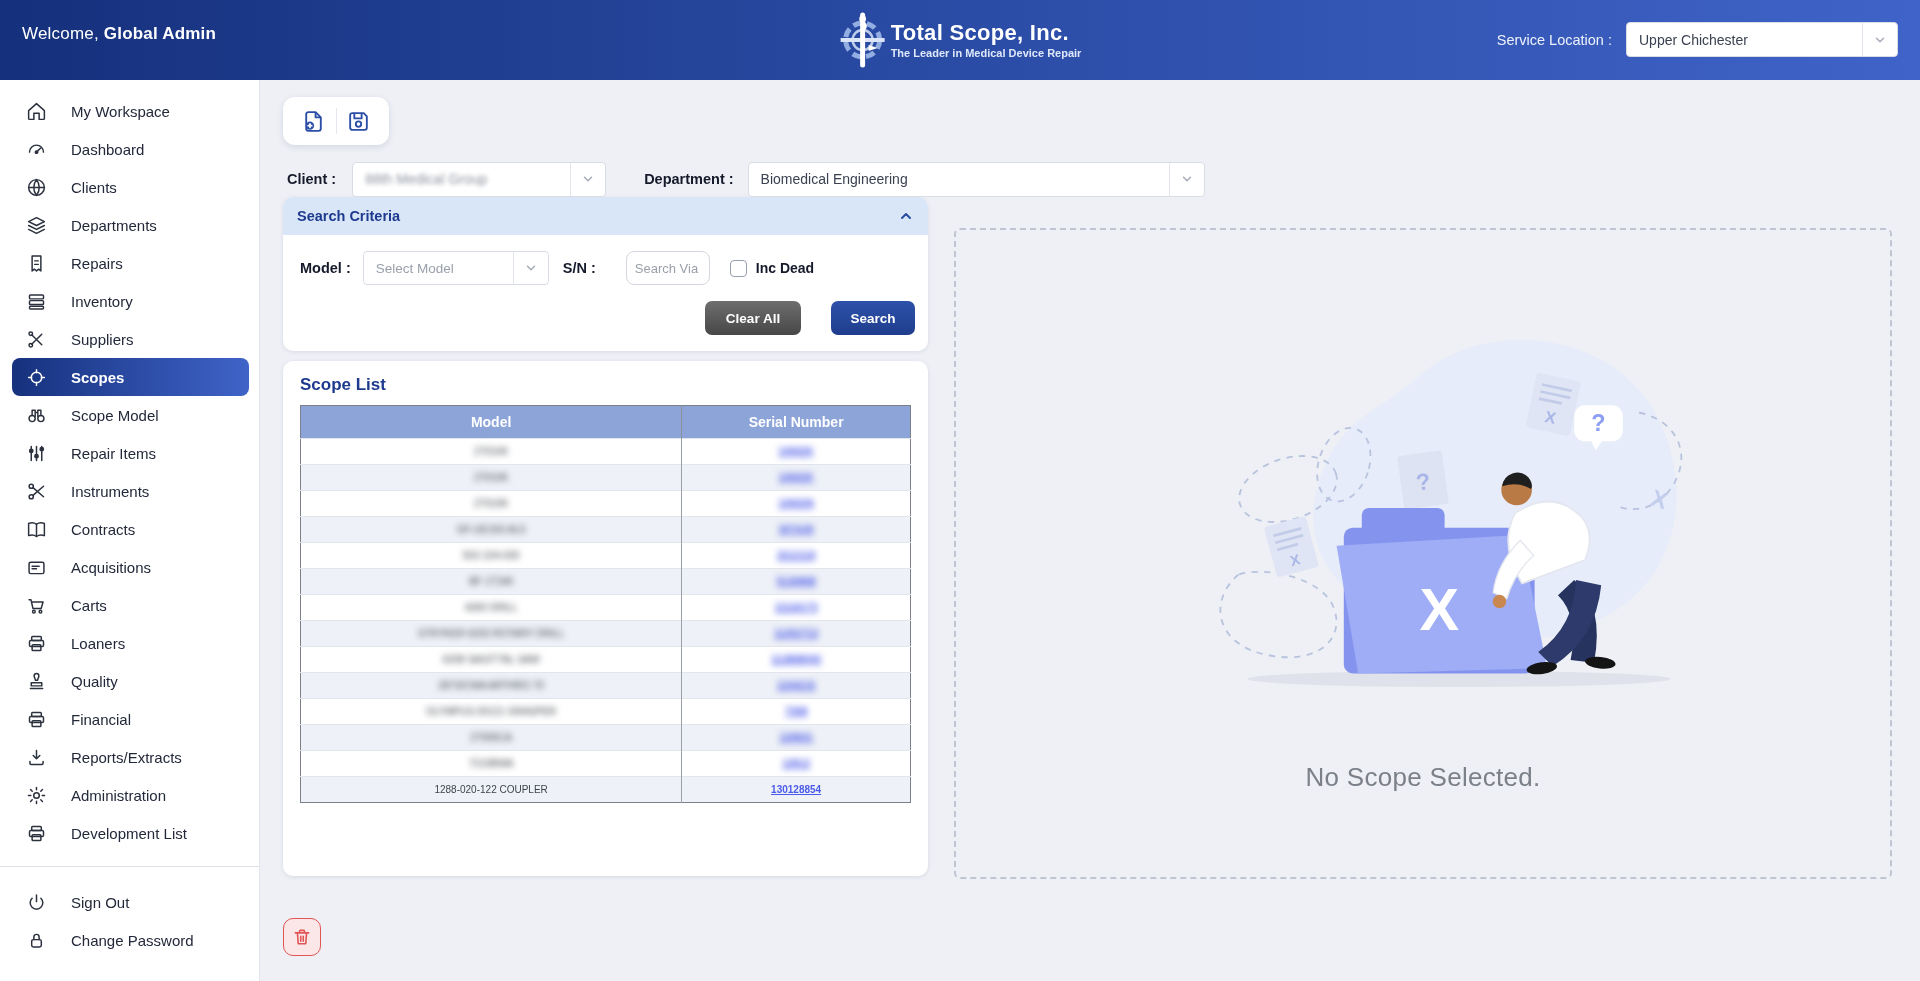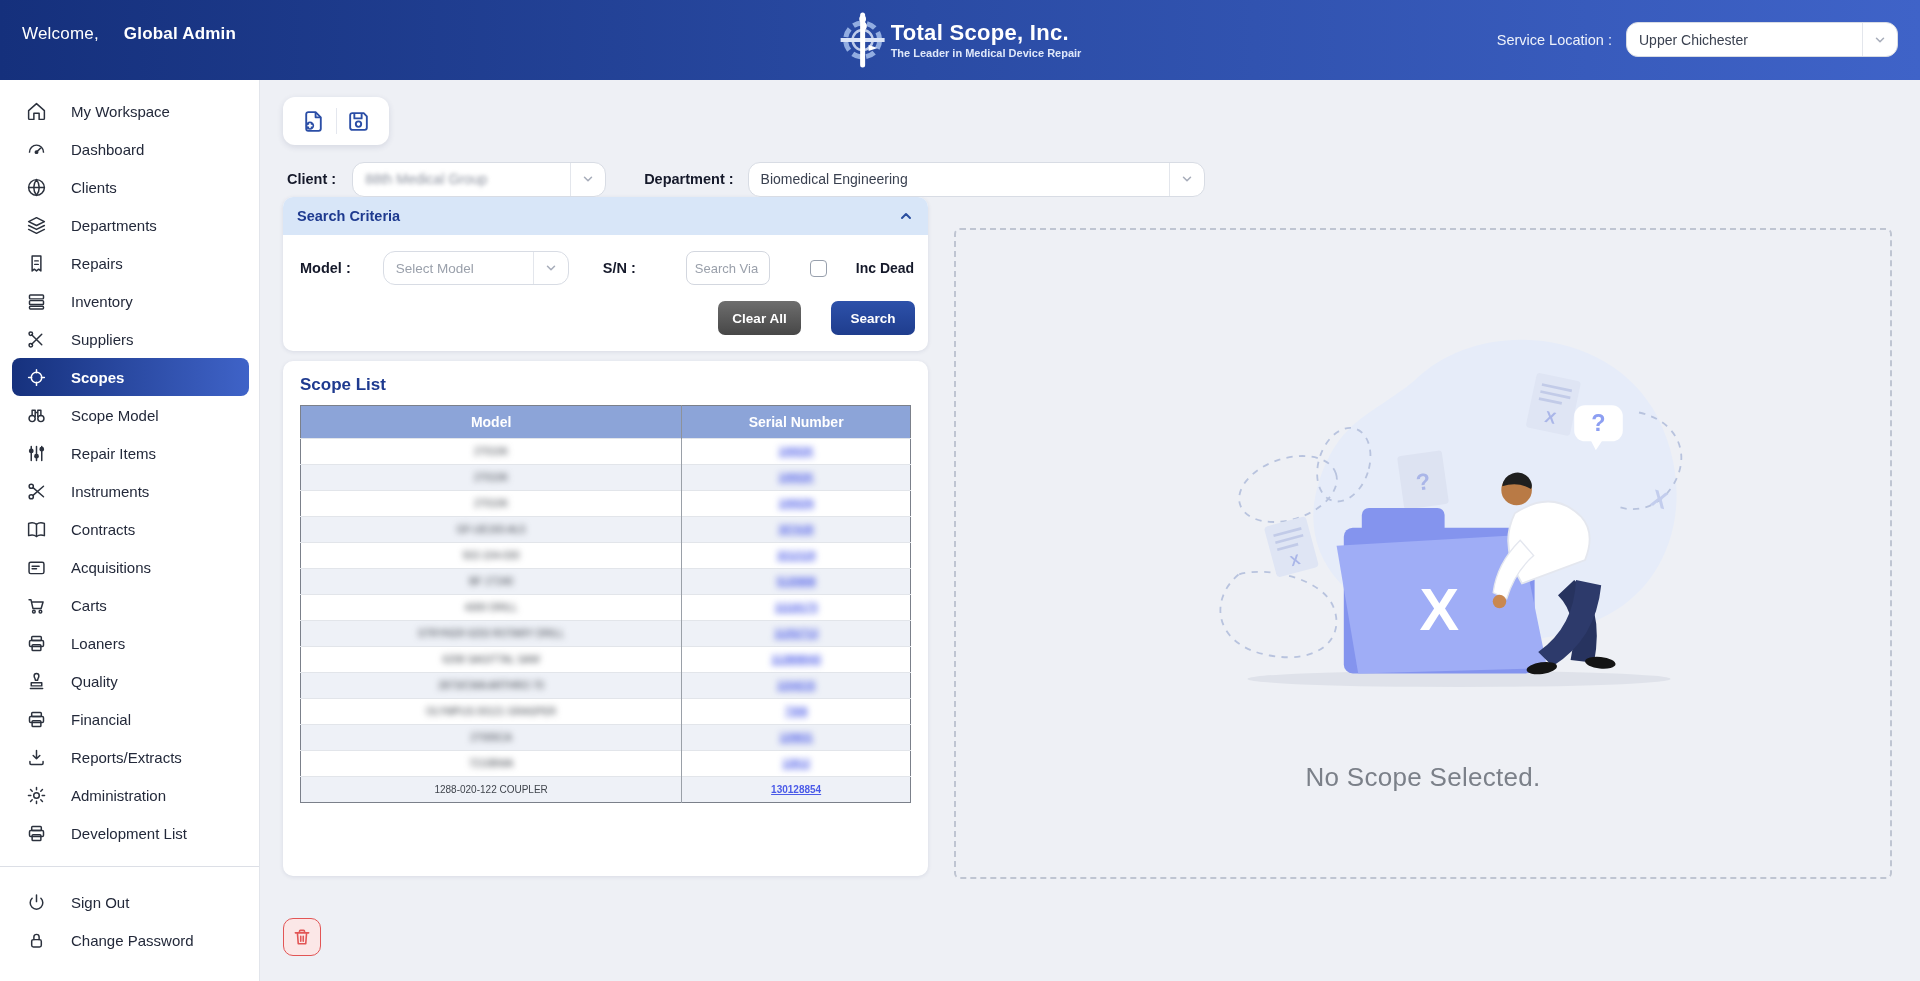--- a/index.html
+++ b/index.html
@@ -6,29 +6,29 @@
   html,body { width:1920px; height:981px; overflow:hidden; }
   body { font-family:"Liberation Sans", sans-serif; background:#eef0f5; color:#1f2430; }
 
   
   .app-header{
     position:absolute; top:0; left:0; width:1920px; height:80px;
     background:linear-gradient(90deg,#15307c 0%,#2a4ba4 48%,#3f63c8 100%);
     display:flex; align-items:center; color:#fff;
   }
   .welcome{ position:absolute; left:22px; top:24px; font-size:17px; letter-spacing:.2px; }
-  .welcome b{ font-weight:700;margin-left:20px; }
+  .welcome b{ font-weight:700; }
   .brand{ position:absolute; left:50%; transform:translateX(-50%); display:flex; align-items:center; }
   .brand-logo{ width:52px; height:56px; }
   .brand-name{ font-size:22px; font-weight:800; letter-spacing:.3px; line-height:1.05; }
   .brand-tagline{ font-size:11px; font-weight:700; color:#dfe8fa; margin-top:3px; }
   .service{ position:absolute; right:22px; top:22px; display:flex; align-items:center; gap:14px; }
   .service-label{ font-size:14.5px; color:#eef2fb; }
   .select-box{
-    background:#fff; border:1px solid #d8dce4; border-radius:12px; height:35px;
+    background:#fff; border:1px solid #d8dce4; border-radius:4px; height:35px;
     display:flex; align-items:center; justify-content:space-between;
     color:#3a4150; font-size:14px; padding-left:12px; cursor:pointer;
   }
   .service .select-box{ width:272px; }
   .select-caret{ display:flex; align-items:center; height:100%; padding:0 10px; border-left:1px solid #e3e6ec; color:#a7adba; }
   .select-caret svg{ width:14px; height:14px; }
 
   
   .sidebar{
     position:absolute; top:80px; left:0; width:260px; height:901px;
@@ -75,34 +75,34 @@
     box-shadow:0 1px 4px rgba(30,40,90,.10); overflow:hidden;
   }
   .search-head{
     height:38px; background:#d8e6f8; display:flex; align-items:center; justify-content:space-between;
     padding:0 14px; cursor:pointer;
   }
   .search-title{ font-size:14.5px; font-weight:700; color:#1e3a8f; }
   .chevron-up{ color:#2a4fa0; display:flex; }
   .chevron-up svg{ width:16px; height:16px; }
   .search-body{ padding:16px 13px 16px 17px; }
-  .search-fields{ display:flex; align-items:center;gap:20px; }
+  .search-fields{ display:flex; align-items:center; }
   .model-select{ width:186px; height:34px; margin-left:12px; font-size:13.5px; }
   .model-select .ph{ color:#9aa0ab; }
   .sn-label{ margin-left:14px; }
   .sn-input{
     width:84px; height:34px; margin-left:30px; border:1px solid #d3d7df; border-radius:8px;
     font-size:13px; padding:0 8px; color:#3a4150; font-family:"Liberation Sans",sans-serif;
   }
   .sn-input::placeholder{ color:#9aa0ab; }
   .checkbox{ width:17px; height:17px; border:1.6px solid #98a0ad; border-radius:4px; background:#fff; margin-left:20px; cursor:pointer; flex:0 0 auto; }
   .checkbox-label{ margin-left:9px; font-size:14px; font-weight:600; color:#15192a; }
   .search-actions{ display:flex; justify-content:flex-end; align-items:center; gap:30px; margin-top:16px; }
   .btn{ border:none; border-radius:7px; height:34px; font-size:13.5px; font-weight:700; color:#fff; cursor:pointer; font-family:"Liberation Sans",sans-serif; }
-  .btn-clear{ width:83px; background:linear-gradient(180deg,#6e6e6e,#474747); }
+  .btn-clear{ width:96px; background:linear-gradient(180deg,#6e6e6e,#474747); }
   .btn-search{ width:84px; background:linear-gradient(180deg,#2d51aa,#1f3d8d); }
 
   
   .scope-card{
     width:645px; height:515px; margin-top:10px; background:#fff; border-radius:10px;
     box-shadow:0 1px 4px rgba(30,40,90,.10); padding:14px 17px;
   }
   .scope-title{ font-size:17px; font-weight:700; color:#1e3a8f; }
   table.scope-table{ width:100%; margin-top:10px; border-collapse:collapse; border:1.5px solid #7b808a; }
   .scope-table th{

